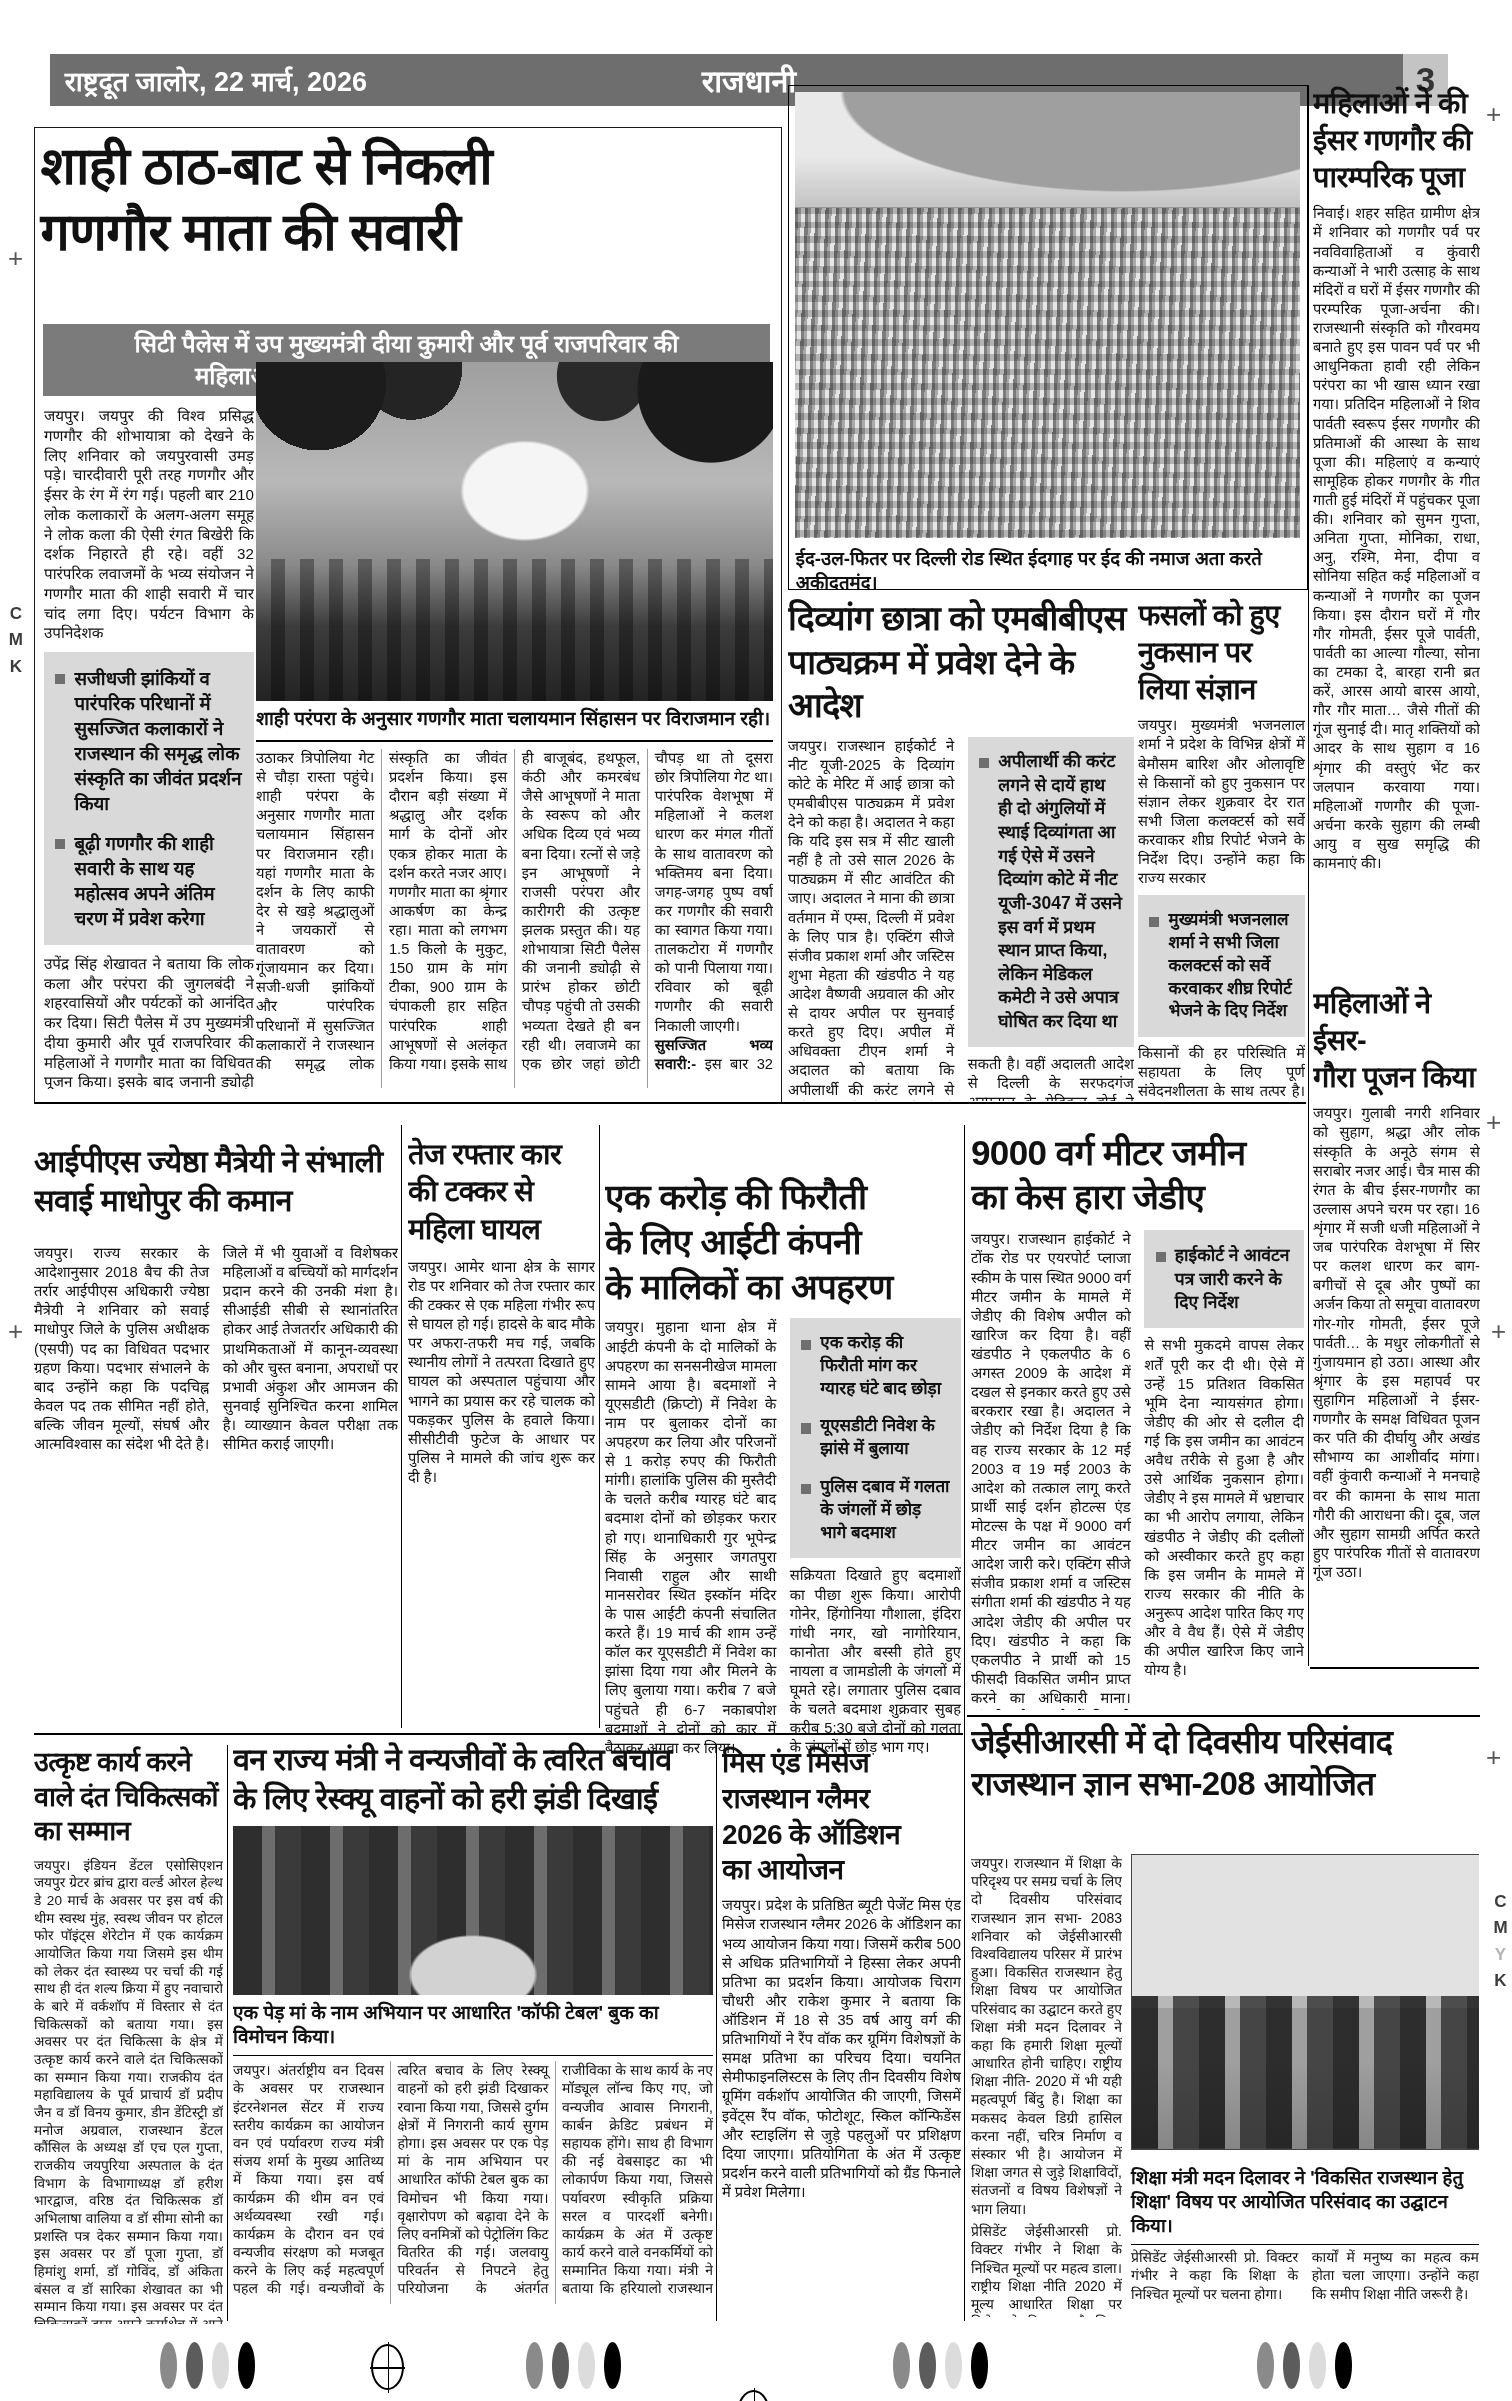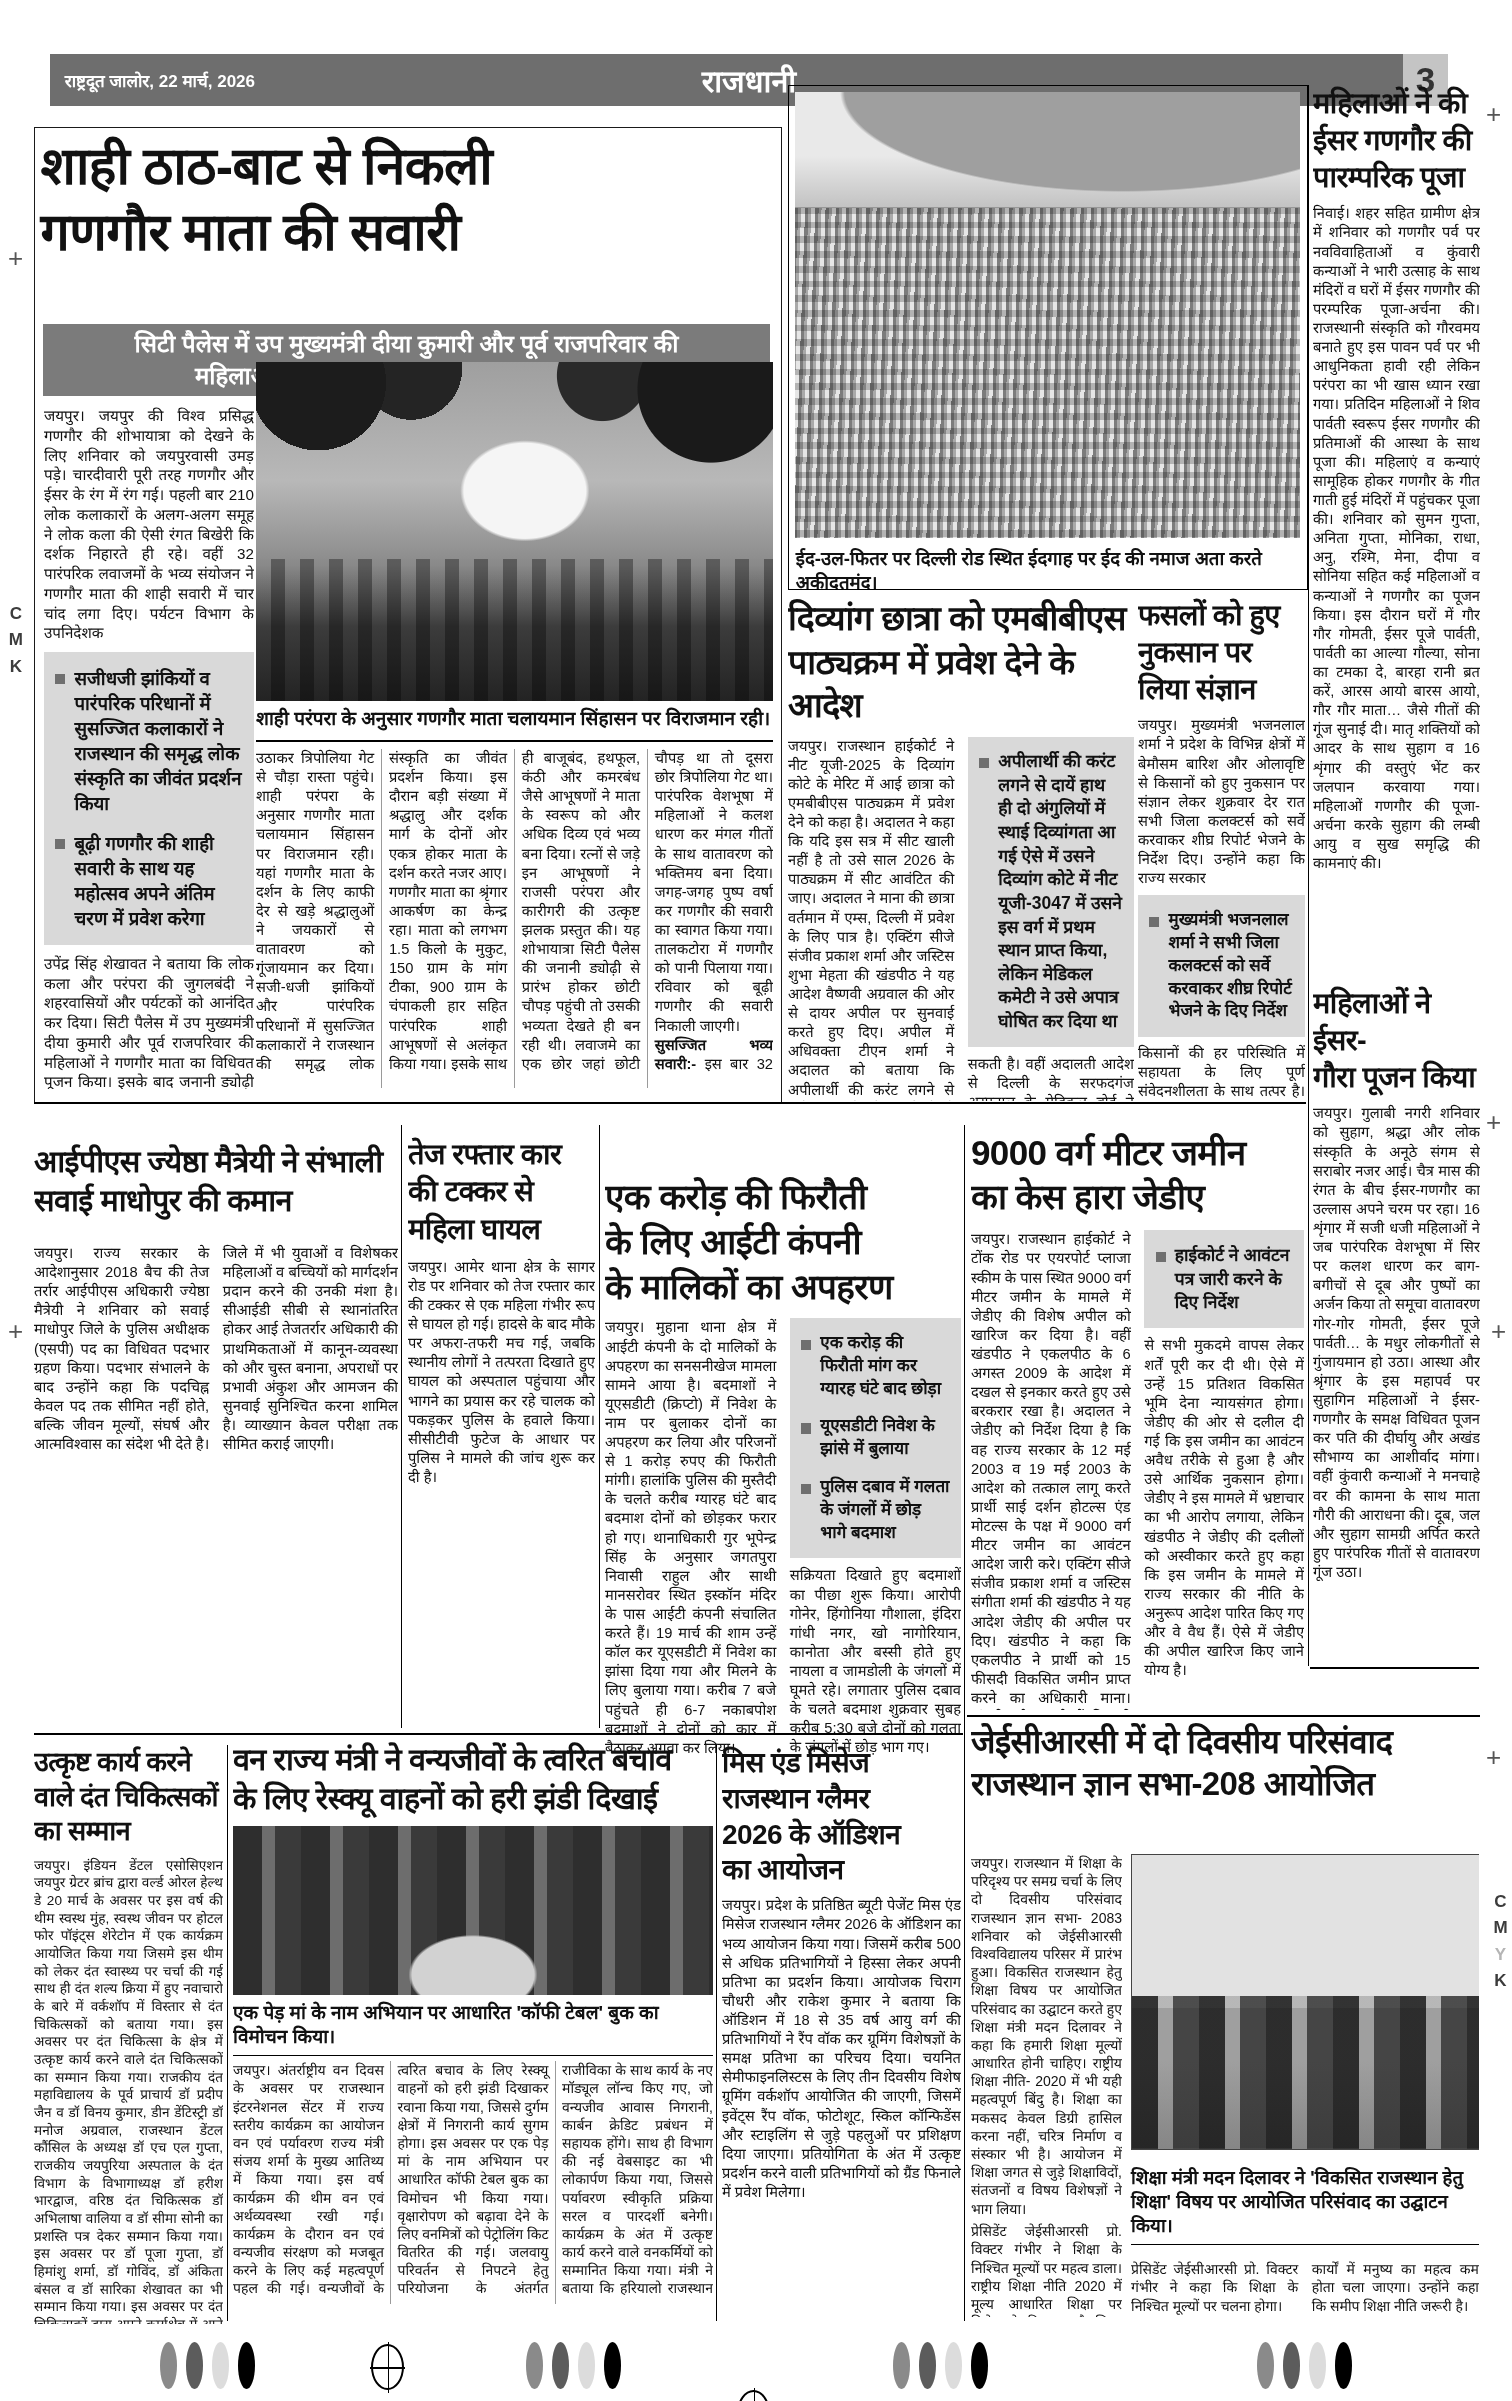--- a/index.html
+++ b/index.html
@@ -2,21 +2,21 @@
 <html style="font-size:9px"><head>
 <meta charset="utf-8">
 <style>
   html,body{margin:0;padding:0;background:#ffffff;}
   .page{position:relative;width:1512px;height:2401px;background:#fff;overflow:hidden;
         font-family:"Liberation Sans","DejaVu Sans",sans-serif;color:#111;}
   .abs{position:absolute;}
   
   .masthead{left:50px;top:54px;width:1398px;height:52px;background:#6e6e6e;color:#fff;}
   .masthead .mleft{position:absolute;left:14.7px;top:0;height:52px;display:flex;align-items:center;
-        font-size:17px;font-weight:bold;}
+        font-size:27px;font-weight:bold;}
   .masthead .mcenter{position:absolute;left:0;right:0;top:0;height:52px;display:flex;align-items:center;
         justify-content:center;font-size:30.5px;font-weight:bold;}
   .pagebox{position:absolute;right:0;top:0;width:45px;height:52px;background:#c4c4c4;color:#333;
         display:flex;align-items:center;justify-content:center;font-size:35px;font-weight:bold;}
   
   .art{overflow:hidden;}
   .hl{font-weight:bold;text-align:left;white-space:pre-line;line-height:1.28;letter-spacing:-0.6px;}
   .body-txt{font-size:14.7px;line-height:1.3;text-align:justify;}
   .graybox{background:#d9d9d9;padding:13.6px 11.3px;}
   .gb-item{display:flex;gap:9px;margin-bottom:14.7px;}
@@ -282,21 +282,21 @@
     <div class="hl" style="font-size:33px;">जेईसीआरसी में दो दिवसीय परिसंवाद
 राजस्थान ज्ञान सभा-208 आयोजित</div>
     <div style="position:absolute;left:0;top:133px;width:151px;height:463px;overflow:hidden;">
       <div class="body-txt" style="font-size:14px;">जयपुर। राजस्थान में शिक्षा के परिदृश्य पर समग्र चर्चा के लिए दो दिवसीय परिसंवाद राजस्थान ज्ञान सभा- 2083 शनिवार को जेईसीआरसी विश्वविद्यालय परिसर में प्रारंभ हुआ। विकसित राजस्थान हेतु शिक्षा विषय पर आयोजित परिसंवाद का उद्घाटन करते हुए शिक्षा मंत्री मदन दिलावर ने कहा कि हमारी शिक्षा मूल्यों आधारित होनी चाहिए। राष्ट्रीय शिक्षा नीति- 2020 में भी यही महत्वपूर्ण बिंदु है। शिक्षा का मकसद केवल डिग्री हासिल करना नहीं, चरित्र निर्माण व संस्कार भी है। आयोजन में शिक्षा जगत से जुड़े शिक्षाविदों, संतजनों व विषय विशेषज्ञों ने भाग लिया।</div>
       <div class="body-txt" style="font-size:14px;margin-top:4.5px;">प्रेसिडेंट जेईसीआरसी प्रो. विक्टर गंभीर ने शिक्षा के निश्चित मूल्यों पर महत्व डाला। राष्ट्रीय शिक्षा नीति 2020 में मूल्य आधारित शिक्षा पर विशेष जोर दिया गया है। शिक्षा में संस्कार; समन्वय और नवाचार को लेकर विभिन्न सत्रों में चर्चा हुई।</div>
     </div>
     <div style="position:absolute;left:160px;top:133px;width:348px;">
       <div class="photo ph-jecrc" style="width:348px;height:294px;border:1.1px solid #444;"></div>
       <div class="caption" style="margin-top:16px;font-size:18.6px;">शिक्षा मंत्री मदन दिलावर ने 'विकसित राजस्थान हेतु शिक्षा' विषय पर आयोजित परिसंवाद का उद्घाटन किया।</div>
       <div class="hrule" style="width:348px;height:1.1px;margin-top:5.6px;"></div>
-      <div class="cols2" style="margin-top:15px;height:85px;overflow:hidden;">
+      <div class="cols2" style="margin-top:3px;height:85px;overflow:hidden;">
         <div class="body-txt" style="font-size:14px;">प्रेसिडेंट जेईसीआरसी प्रो. विक्टर गंभीर ने कहा कि शिक्षा के निश्चित मूल्यों पर चलना होगा।</div>
         <div class="body-txt" style="font-size:14px;">कार्यों में मनुष्य का महत्व कम होता चला जाएगा। उन्होंने कहा कि समीप शिक्षा नीति जरूरी है।</div>
       </div>
     </div>
   </section>
 
   <div class="abs regdots" style="left:160px;top:2342px;">
     <span style="background: rgb(138, 138, 138);"></span>
       <span style="background: rgb(92, 92, 92);"></span>
       <span style="background: rgb(220, 220, 220);"></span>

